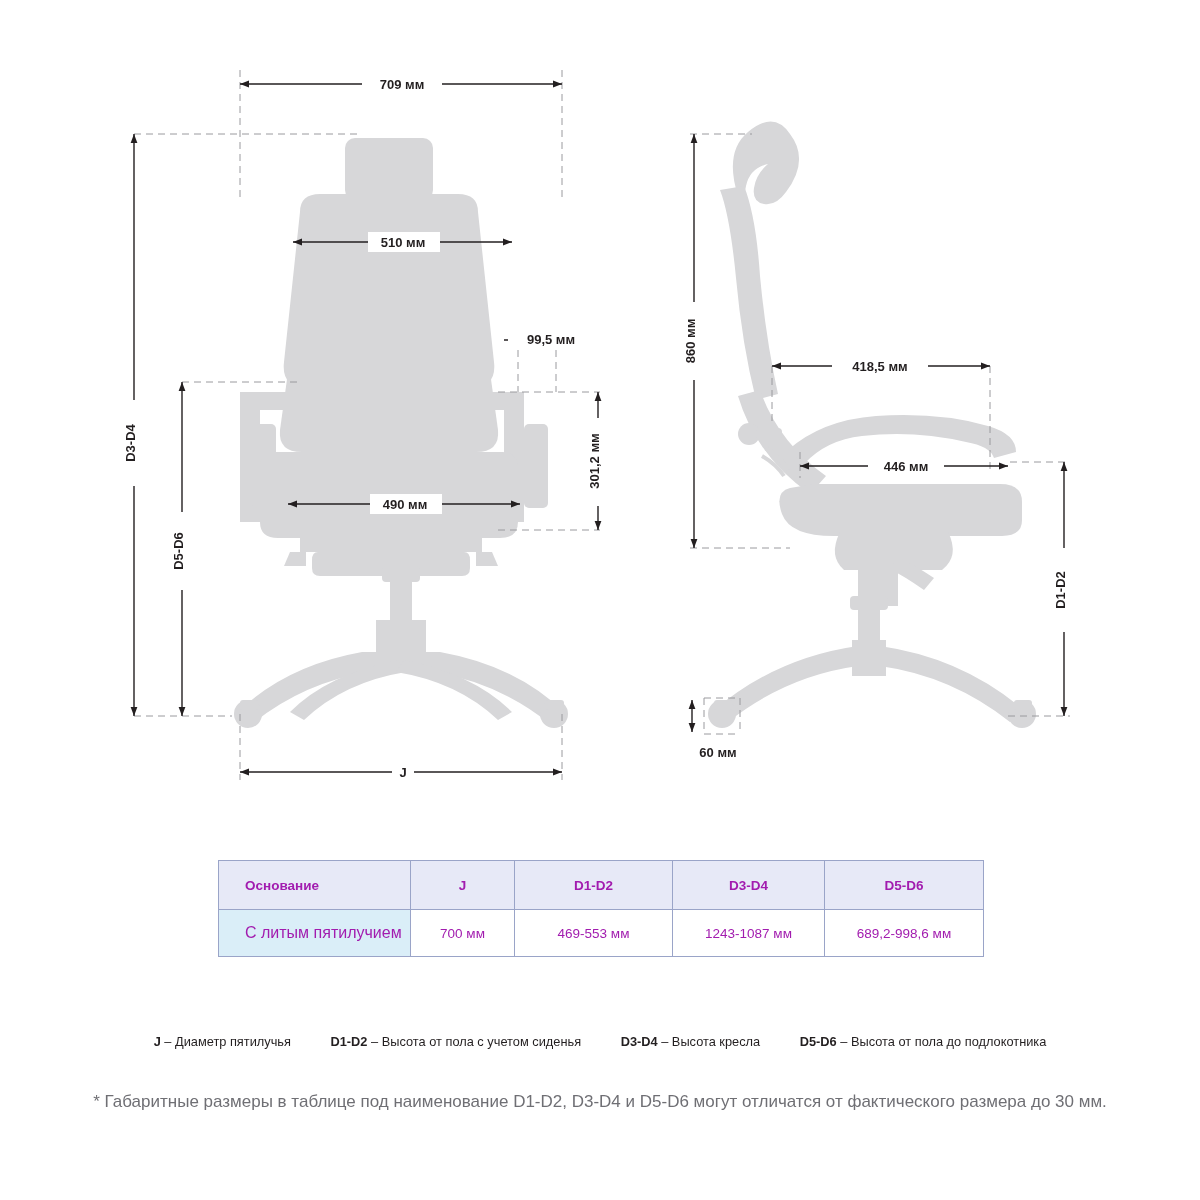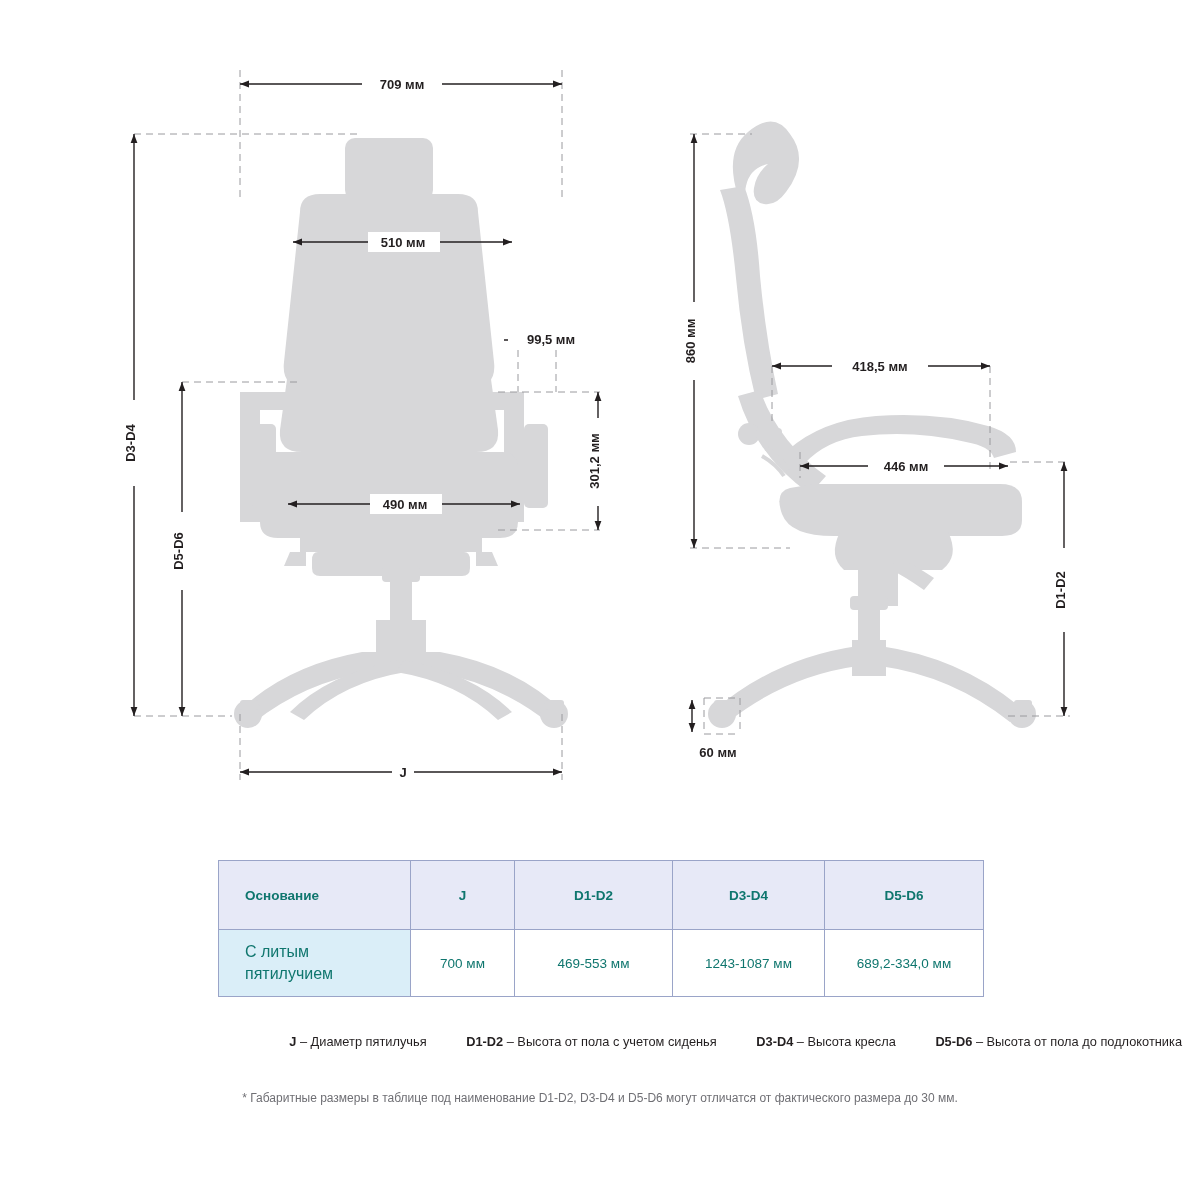--- a/index.html
+++ b/index.html
@@ -42,23 +42,23 @@
   }
   table.spec {
     border-collapse: collapse;
     width: 765px;
     table-layout: fixed;
   }
   table.spec th, table.spec td {
     border: 1px solid #9aa4c8;
     font-size: 13.5px;
     text-align: center;
-    padding: 10px;
+    padding: 0;
     height: 46px;
-    color: #0f766e;
+    color: #a21caf;
   }
   table.spec thead th {
     background: #e7e9f7;
     font-weight: bold;
     height: 48px;
   }
   table.spec thead th.first {
     text-align: left;
     padding-left: 26px;
   }
@@ -73,39 +73,39 @@
   col.c2 { width: 104px; }
   col.c3 { width: 158px; }
   col.c4 { width: 152px; }
   col.c5 { width: 159px; }
 
   .legend {
     position: absolute;
     left: 0;
     top: 1034px;
     width: 1200px;
-    text-align: right;
+    text-align: center;
     font-size: 12.8px;
     color: #231f20;
   }
   .legend span.key {
     font-weight: bold;
   }
   .legend .item {
     display: inline-block;
     margin: 0 18px;
     white-space: nowrap;
   }
   .footnote {
     position: absolute;
     left: 0;
     top: 1088px;
     width: 1200px;
     text-align: center;
-    font-size: 12px;
+    font-size: 17px;
     color: #6f6f74;
     line-height: 1.7;
   }
 </style>
 </head>
 <body>
 
 <div class="stage">
 
   <svg class="diagram" viewBox="0 0 1200 820">
@@ -286,21 +286,21 @@
           <th>D3-D4</th>
           <th>D5-D6</th>
         </tr>
       </thead>
       <tbody>
         <tr>
           <td class="first">С литым пятилучием</td>
           <td>700 мм</td>
           <td>469-553 мм</td>
           <td>1243-1087 мм</td>
-          <td>689,2-334,0 мм</td>
+          <td>689,2-998,6 мм</td>
         </tr>
       </tbody>
     </table>
   </div>
 
   <div class="legend">
     <span class="item"><span class="key">J</span><span> – Диаметр пятилучья</span></span>
     <span class="item"><span class="key">D1-D2</span><span> – Высота от пола с учетом сиденья</span></span>
     <span class="item"><span class="key">D3-D4</span><span> – Высота кресла</span></span>
     <span class="item"><span class="key">D5-D6</span><span> – Высота от пола до подлокотника</span></span>

